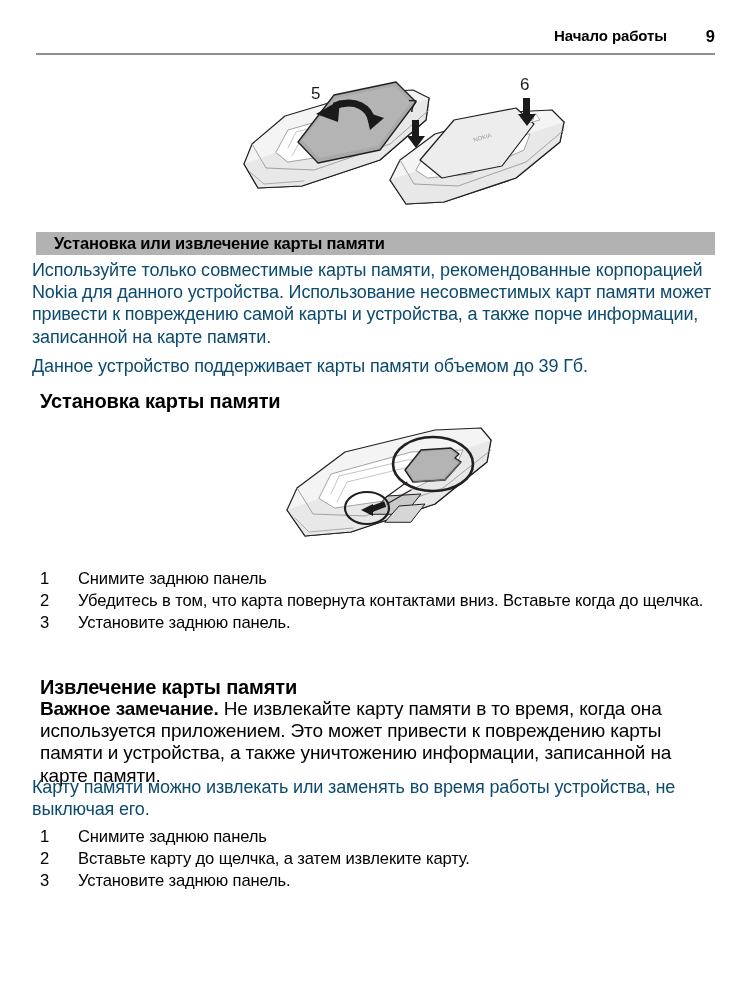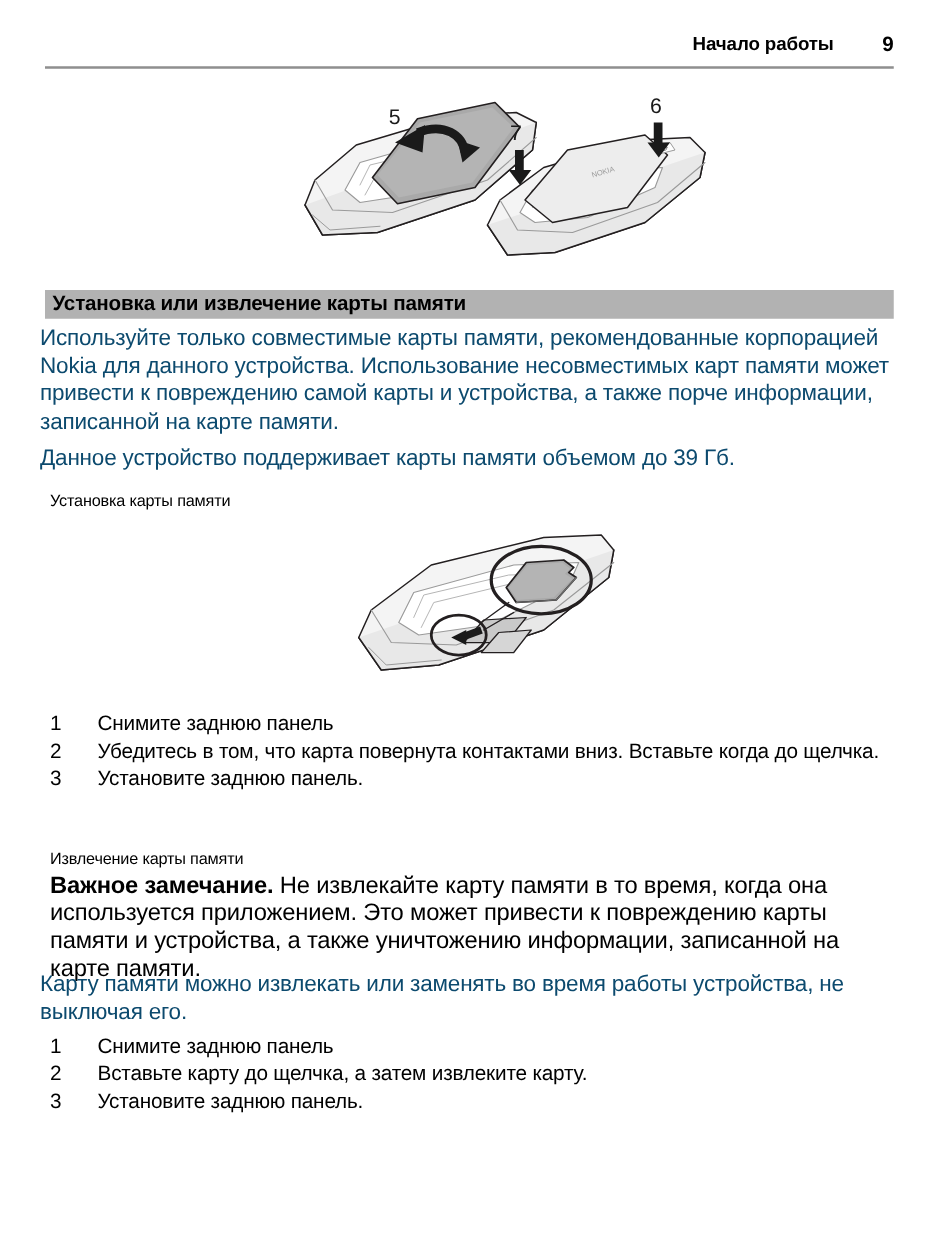--- a/index.html
+++ b/index.html
@@ -82,43 +82,43 @@
     width: 679px;
     height: 23px;
     background: #b2b2b2;
     display: flex;
     align-items: center;
   }
   .section-banner-label {
     font-size: 16.5px;
     font-weight: bold;
     color: #000;
-    padding-left: 6px;
+    padding-left: 18px;
     letter-spacing: -0.15px;
   }
 
   
   .body-text {
     position: absolute;
     font-size: 18px;
     line-height: 22.2px;
     letter-spacing: -0.15px;
     color: #0c4a6e;
     width: 681px;
     left: 32px;
   }
   .para-intro   { top: 259px; }
   .para-support { top: 355px; }
   .para-hotswap { top: 776px; }
 
   .sub-heading {
     position: absolute;
     left: 40px;
-    font-size: 13px;
-    font-weight: normal;
+    font-size: 20px;
+    font-weight: bold;
     line-height: 22px;
     letter-spacing: -0.15px;
   }
   .sub-install { top: 390px; }
   .sub-remove  { top: 676px; }
 
   .note-para {
     position: absolute;
     left: 40px;
     top: 698px;

